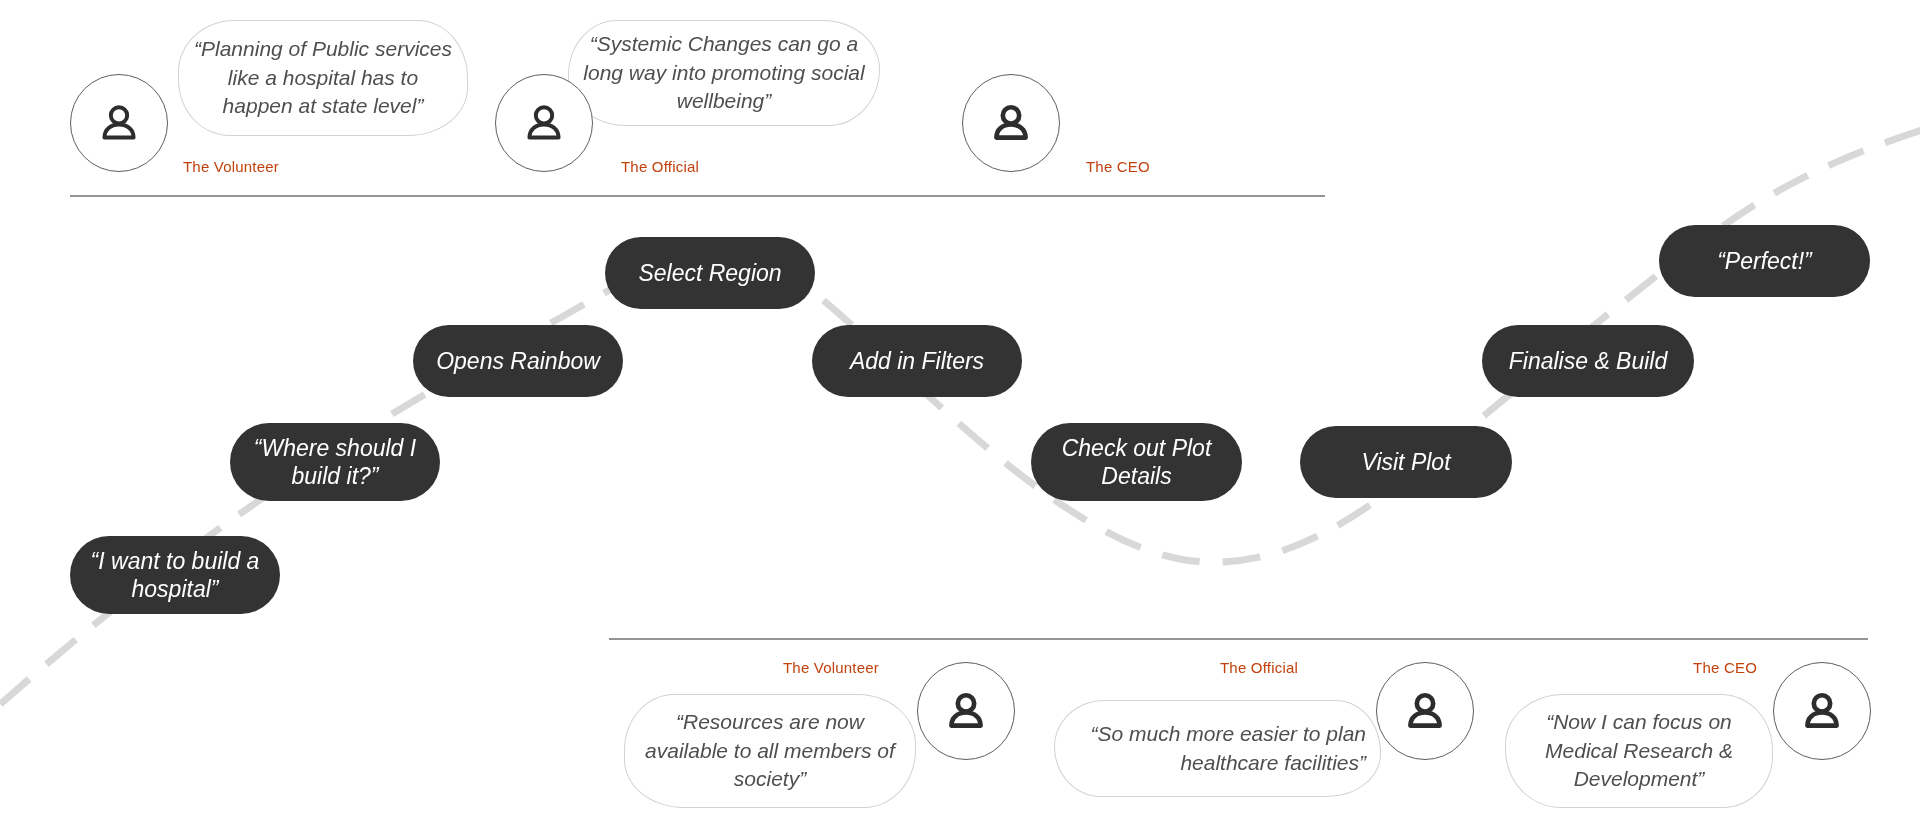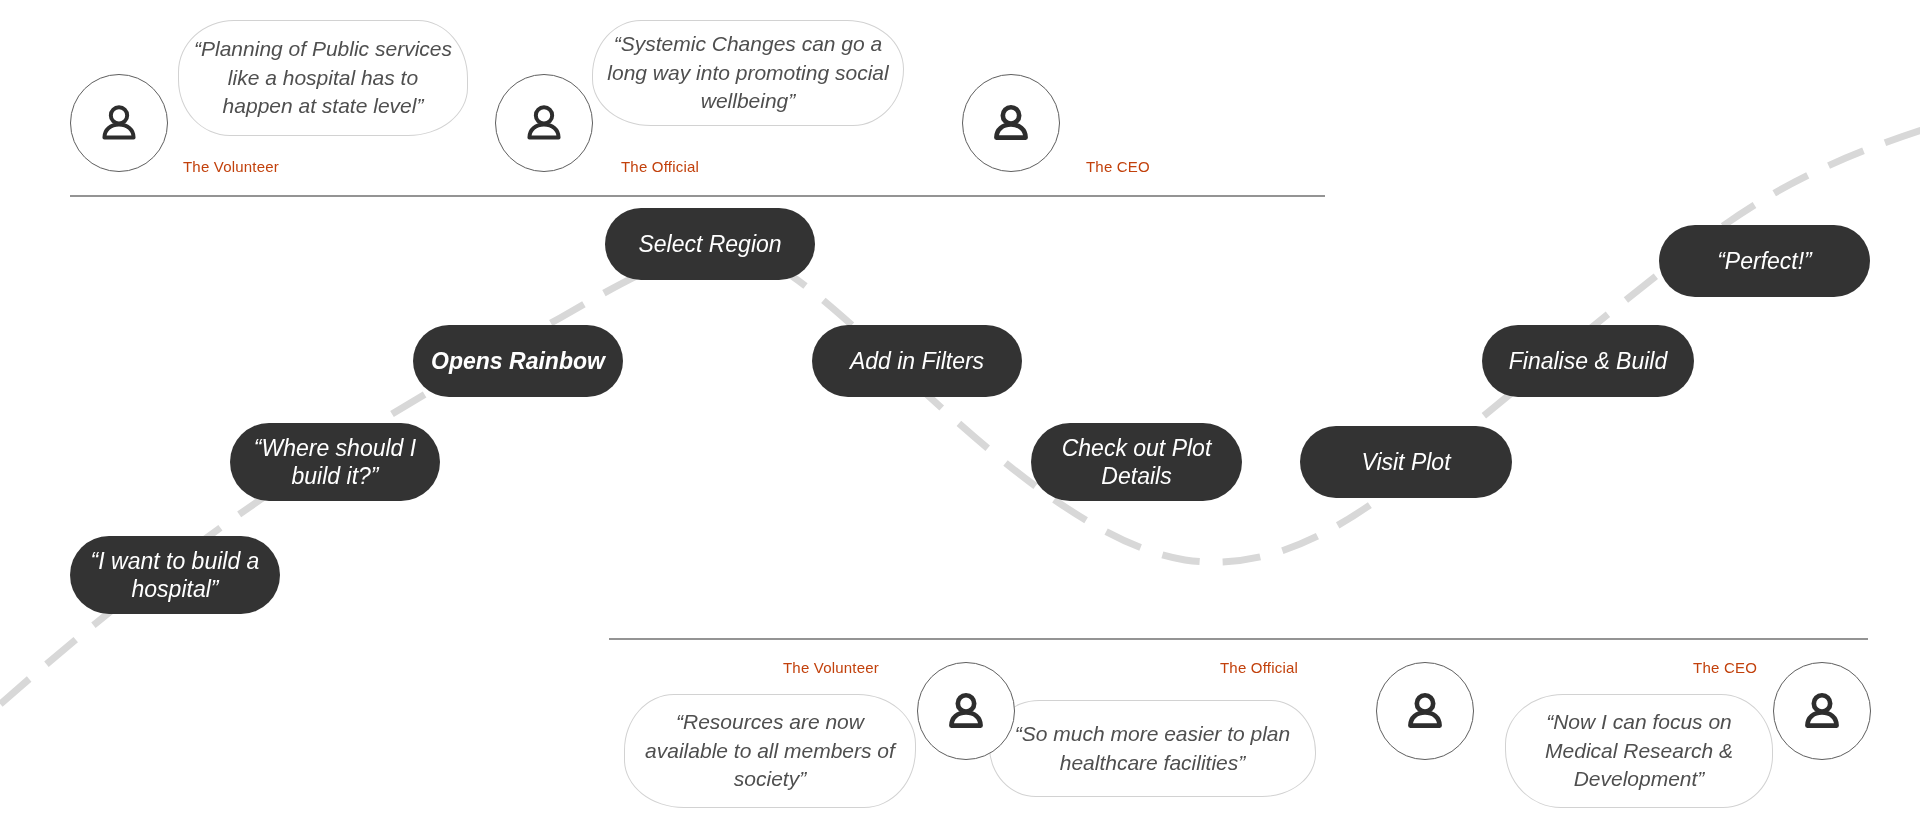--- a/index.html
+++ b/index.html
@@ -72,43 +72,43 @@
     <span>“Planning of Public services like a hospital has to happen at state level”</span>
   </div>
   <div class="persona-name" style="left:183px;top:158px;">The Volunteer</div>
 
   <div class="avatar" style="left:495px;top:74px;">
     <svg viewBox="0 0 48 48">
       <circle cx="24" cy="17.5" r="7" fill="none" stroke="#2d2d2d" stroke-width="3.4"></circle>
       <path d="M11.5 36.5 C11.5 29.4 17 25.3 24 25.3 C31 25.3 36.5 29.4 36.5 36.5 Z" fill="none" stroke="#2d2d2d" stroke-width="3.4" stroke-linejoin="round"></path>
     </svg>
   </div>
-  <div class="bubble r2" style="left:592px;top:20px;width:312px;height:106px;">
+  <div class="bubble r2" style="left:568px;top:20px;width:312px;height:106px;">
     <span>“Systemic Changes can go a long way into promoting social wellbeing”</span>
   </div>
   <div class="persona-name" style="left:621px;top:158px;">The Official</div>
 
   <div class="avatar" style="left:962px;top:74px;">
     <svg viewBox="0 0 48 48">
       <circle cx="24" cy="17.5" r="7" fill="none" stroke="#2d2d2d" stroke-width="4"></circle>
       <path d="M11.5 36.5 C11.5 29.4 17 25.3 24 25.3 C31 25.3 36.5 29.4 36.5 36.5 Z" fill="none" stroke="#2d2d2d" stroke-width="4" stroke-linejoin="round"></path>
     </svg>
   </div>
   <div class="persona-name" style="left:1086px;top:158px;">The CEO</div>
 
   <div class="pill" style="left:230px;top:423px;width:210px;height:78px;">
     <span>“Where should I build it?”</span>
   </div>
   <div class="pill" style="left:70px;top:536px;width:210px;height:78px;">
     <span>“I want to build a hospital”</span>
   </div>
-  <div class="pill" style="left:413px;top:325px;width:210px;height:72px;font-weight:bold;">
+  <div class="pill" style="left:413px;top:325px;width:210px;height:72px;">
     <span>Opens Rainbow</span>
   </div>
-  <div class="pill" style="left:605px;top:208px;width:210px;height:72px;">
+  <div class="pill" style="left:605px;top:237px;width:210px;height:72px;">
     <span>Select Region</span>
   </div>
   <div class="pill" style="left:812px;top:325px;width:210px;height:72px;">
     <span>Add in Filters</span>
   </div>
   <div class="pill" style="left:1031px;top:423px;width:211px;height:78px;text-align:center;">
     <span>Check out Plot Details</span>
   </div>
   <div class="pill" style="left:1300px;top:426px;width:212px;height:72px;">
     <span>Visit Plot</span>
@@ -131,21 +131,21 @@
     <span>“Resources are now available to all members of society”</span>
   </div>
 
   <div class="persona-name right" style="left:1078px;top:659px;">The Official</div>
   <div class="avatar" style="left:1376px;top:662px;">
     <svg viewBox="0 0 48 48">
       <circle cx="24" cy="17.5" r="7" fill="none" stroke="#2d2d2d" stroke-width="4"></circle>
       <path d="M11.5 36.5 C11.5 29.4 17 25.3 24 25.3 C31 25.3 36.5 29.4 36.5 36.5 Z" fill="none" stroke="#2d2d2d" stroke-width="4" stroke-linejoin="round"></path>
     </svg>
   </div>
-  <div class="bubble r1" style="left:989px;top:700px;width:327px;height:97px;">
+  <div class="bubble r1" style="left:1054px;top:700px;width:327px;height:97px;text-align:right;">
     <span>“So much more easier to plan healthcare facilities”</span>
   </div>
 
   <div class="persona-name right" style="left:1537px;top:659px;">The CEO</div>
   <div class="avatar" style="left:1773px;top:662px;">
     <svg viewBox="0 0 48 48">
       <circle cx="24" cy="17.5" r="7" fill="none" stroke="#2d2d2d" stroke-width="4"></circle>
       <path d="M11.5 36.5 C11.5 29.4 17 25.3 24 25.3 C31 25.3 36.5 29.4 36.5 36.5 Z" fill="none" stroke="#2d2d2d" stroke-width="4" stroke-linejoin="round"></path>
     </svg>
   </div>

